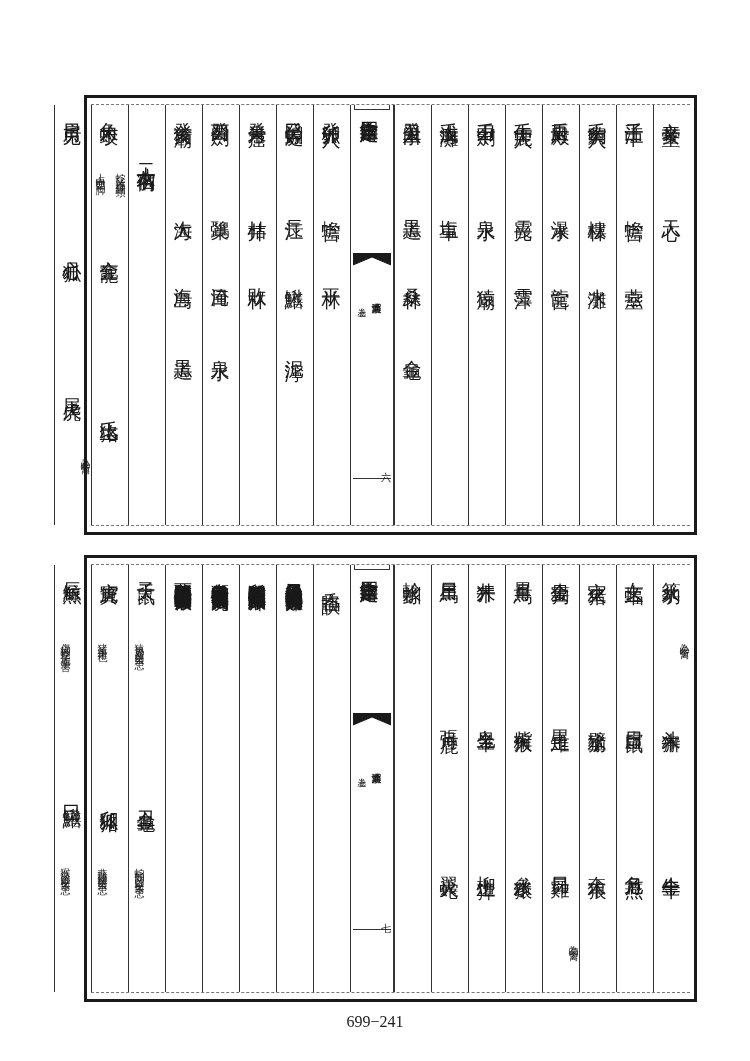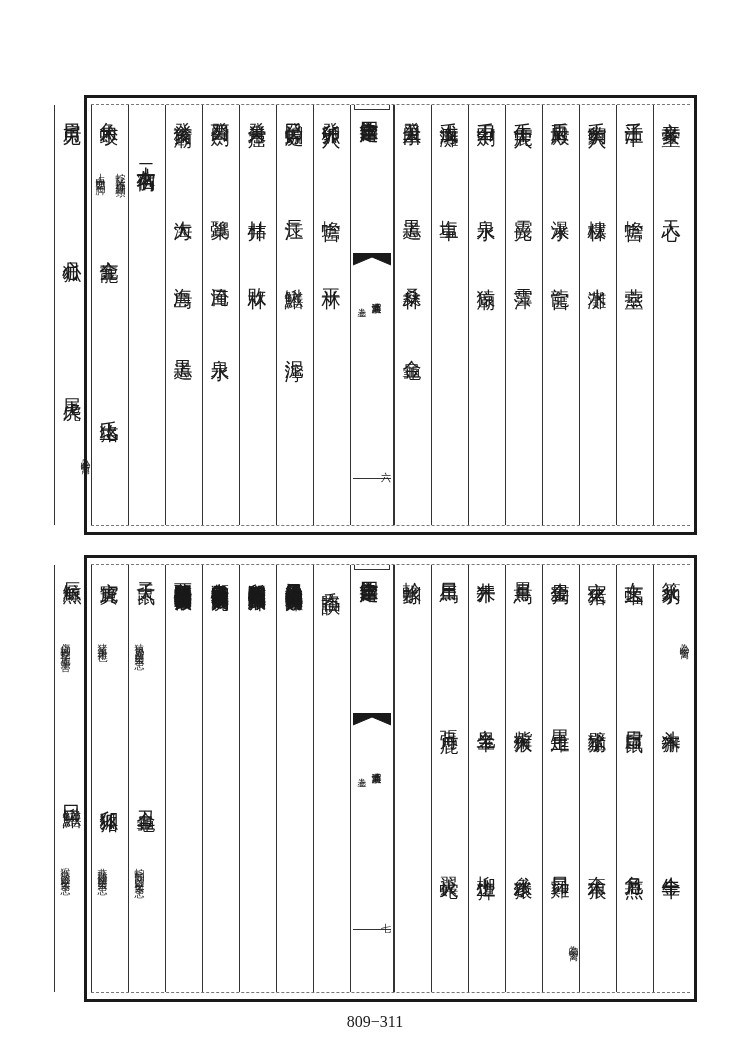--- a/index.html
+++ b/index.html
@@ -231,13 +231,13 @@
     </div>
     <div class="col">
       <div class="seg" style="top:2px">辰鯨魚</div>
       <div class="note" style="top:70px;left:4px">傷蚓蛇旱地無害</div>
       <div class="seg" style="top:225px">巳鰍鱔</div>
       <div class="note" style="top:295px;left:4px">猴猿凶秋冬不忌</div>
     </div>
   </div>
 </div>
 
-<div class="footer">809−311</div>
+<div class="footer">699−241</div>
 
 </body></html>

